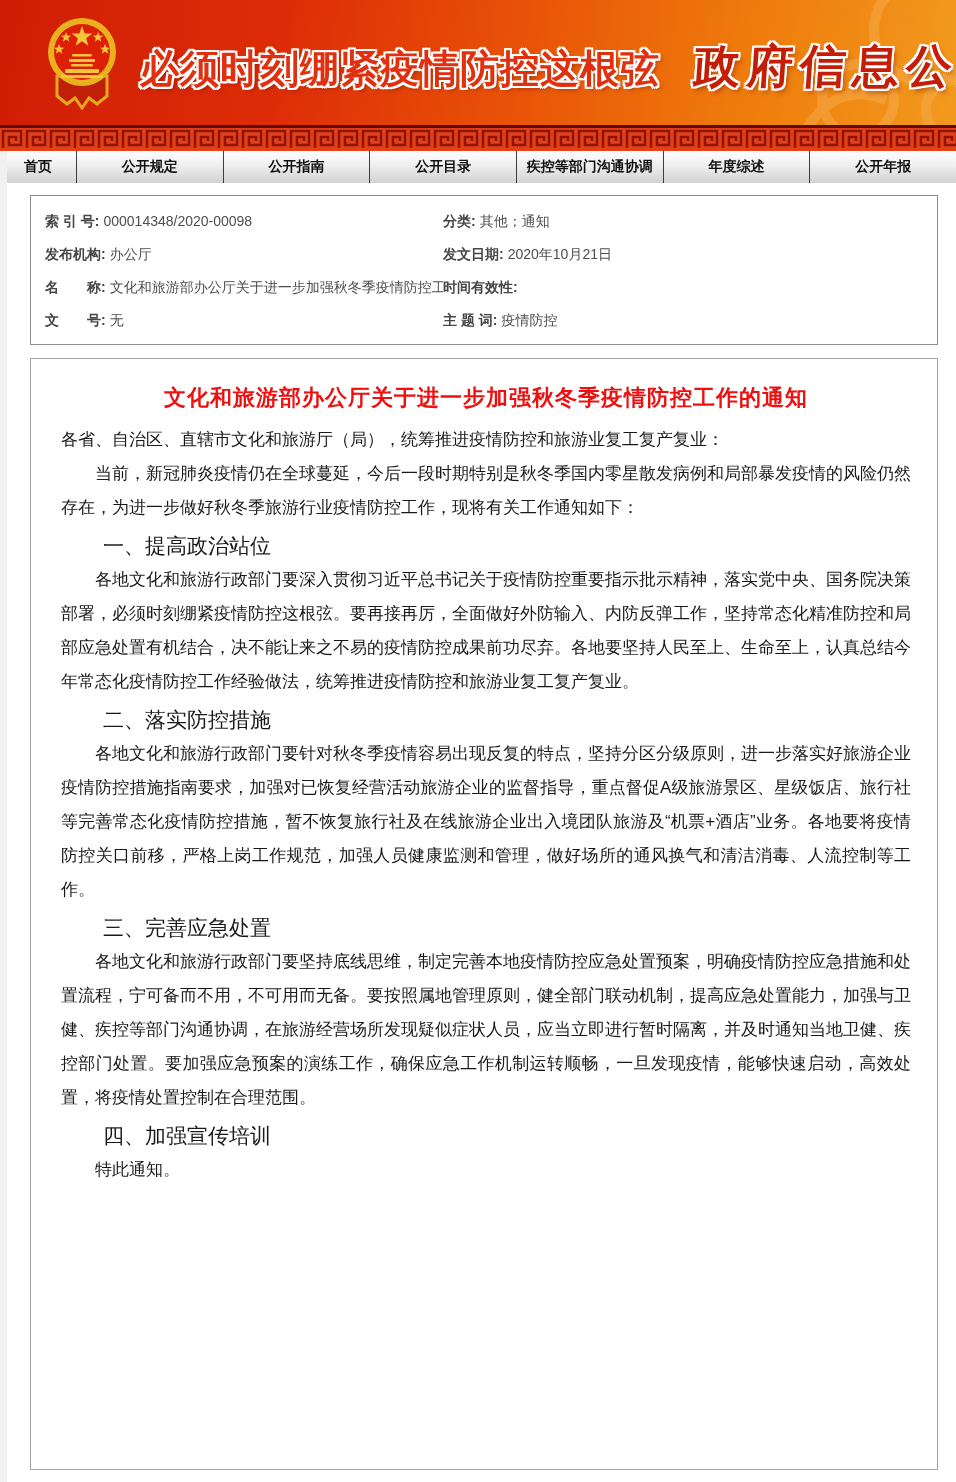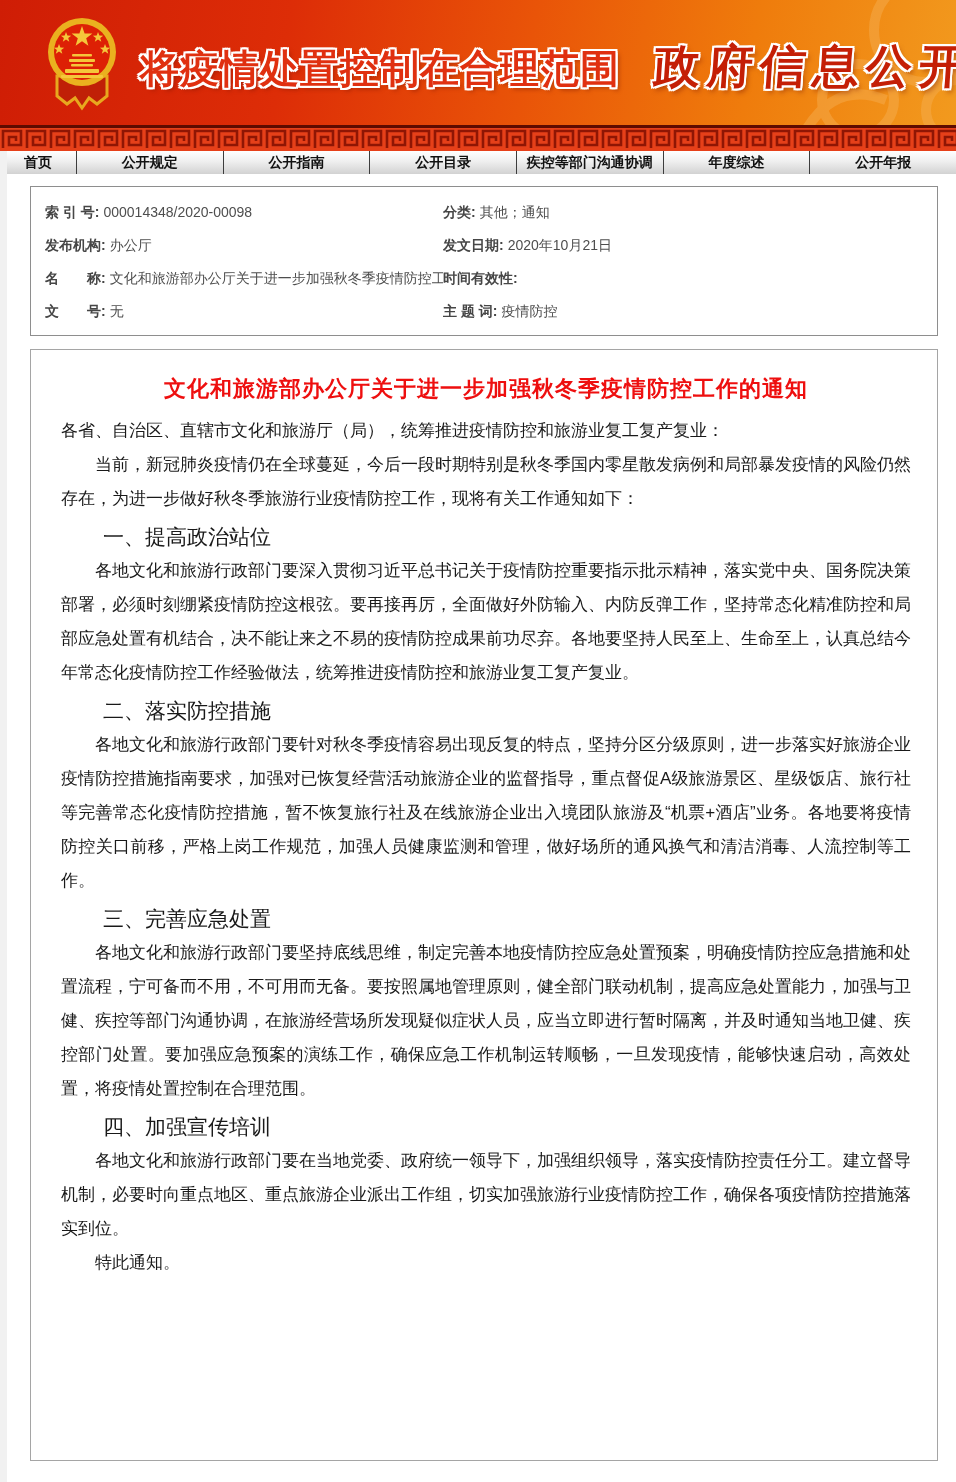--- a/index.html
+++ b/index.html
@@ -44,21 +44,21 @@
     transform: skewX(-4deg);
     text-shadow: -2px 0 0 #fff, 2px 0 0 #fff, 0 -2px 0 #fff, 0 2px 0 #fff,
                  -2px -2px 0 #fff, 2px 2px 0 #fff, -2px 2px 0 #fff, 2px -2px 0 #fff,
                  3px 4px 5px rgba(120,20,0,.5);
   }
 
   
   .meander { height: 26px; border-top: 3px solid #5e0b00; line-height: 0; }
 
   
-  .nav { display: flex; height: 23px; background: #0f766e; }
+  .nav { display: flex; height: 32px; background: #0f766e; }
   .nav-item {
     flex: 1 1 0;
     display: flex; align-items: center; justify-content: center;
     background: linear-gradient(#ffffff 0%, #efefef 45%, #d2d2d2 100%);
     border-right: 1px solid #3d3d3d;
     font-size: 14px; font-weight: bold; color: #111;
     cursor: pointer;
   }
   .nav-item:first-child { flex: 0 0 77px; }
   .nav-item:last-child { border-right: none; }
@@ -119,21 +119,21 @@
       <path d="M14 30 l1.4 3.6 3.8 .2 -3 2.3 1.1 3.7 -3.3 -2.2 -3.2 2.2 1.1 -3.7 -3 -2.3 3.8 -.2 Z"></path>
       <path d="M60 30 l1.4 3.6 3.8 .2 -3 2.3 1.1 3.7 -3.3 -2.2 -3.2 2.2 1.1 -3.7 -3 -2.3 3.8 -.2 Z"></path>
       <rect x="27" y="40" width="20" height="2.5" rx="1"></rect>
       <rect x="24" y="45" width="26" height="3" rx="1"></rect>
       <rect x="26" y="50" width="22" height="2.5" rx="1"></rect>
       <rect x="20" y="55" width="34" height="4" rx="1"></rect>
       <rect x="16" y="61" width="42" height="3" rx="1"></rect>
     </g>
   </svg>
   <div class="banner-titles">
-    <span class="site-title">将疫情处置控制在合理范围</span>
+    <span class="site-title">必须时刻绷紧疫情防控这根弦</span>
     <span class="banner-script">政府信息公开</span>
   </div>
 </div>
 
 <div class="meander">
   <svg width="956" height="23">
     <defs>
       <pattern id="mp" width="24" height="23" patternUnits="userSpaceOnUse">
         <rect width="24" height="23" fill="#e64019"></rect>
         <path d="M3 20 V3 H21 V17 H9 V9 H16 V13" fill="none" stroke="#8f1604" stroke-width="2.6"></path>
@@ -182,18 +182,17 @@
     <p>各地文化和旅游行政部门要深入贯彻习近平总书记关于疫情防控重要指示批示精神，落实党中央、国务院决策部署，必须时刻绷紧疫情防控这根弦。要再接再厉，全面做好外防输入、内防反弹工作，坚持常态化精准防控和局部应急处置有机结合，决不能让来之不易的疫情防控成果前功尽弃。各地要坚持人民至上、生命至上，认真总结今年常态化疫情防控工作经验做法，统筹推进疫情防控和旅游业复工复产复业。</p>
 
     <h3>二、落实防控措施</h3>
     <p>各地文化和旅游行政部门要针对秋冬季疫情容易出现反复的特点，坚持分区分级原则，进一步落实好旅游企业疫情防控措施指南要求，加强对已恢复经营活动旅游企业的监督指导，重点督促A级旅游景区、星级饭店、旅行社等完善常态化疫情防控措施，暂不恢复旅行社及在线旅游企业出入境团队旅游及“机票+酒店”业务。各地要将疫情防控关口前移，严格上岗工作规范，加强人员健康监测和管理，做好场所的通风换气和清洁消毒、人流控制等工作。</p>
 
     <h3>三、完善应急处置</h3>
     <p>各地文化和旅游行政部门要坚持底线思维，制定完善本地疫情防控应急处置预案，明确疫情防控应急措施和处置流程，宁可备而不用，不可用而无备。要按照属地管理原则，健全部门联动机制，提高应急处置能力，加强与卫健、疾控等部门沟通协调，在旅游经营场所发现疑似症状人员，应当立即进行暂时隔离，并及时通知当地卫健、疾控部门处置。要加强应急预案的演练工作，确保应急工作机制运转顺畅，一旦发现疫情，能够快速启动，高效处置，将疫情处置控制在合理范围。</p>
 
     <h3>四、加强宣传培训</h3>
 
-    <p>各地文化和旅游行政部门要在当地党委、政府统一领导下，加强组织领导，落实疫情防控责任分工。建立督导机制，必要时向重点地区、重点旅游企业派出工作组，切实加强旅游行业疫情防控工作，确保各项疫情防控措施落实到位。</p>
 
     <p>特此通知。</p>
   </div>
 
 </div>
 
 </body></html>

